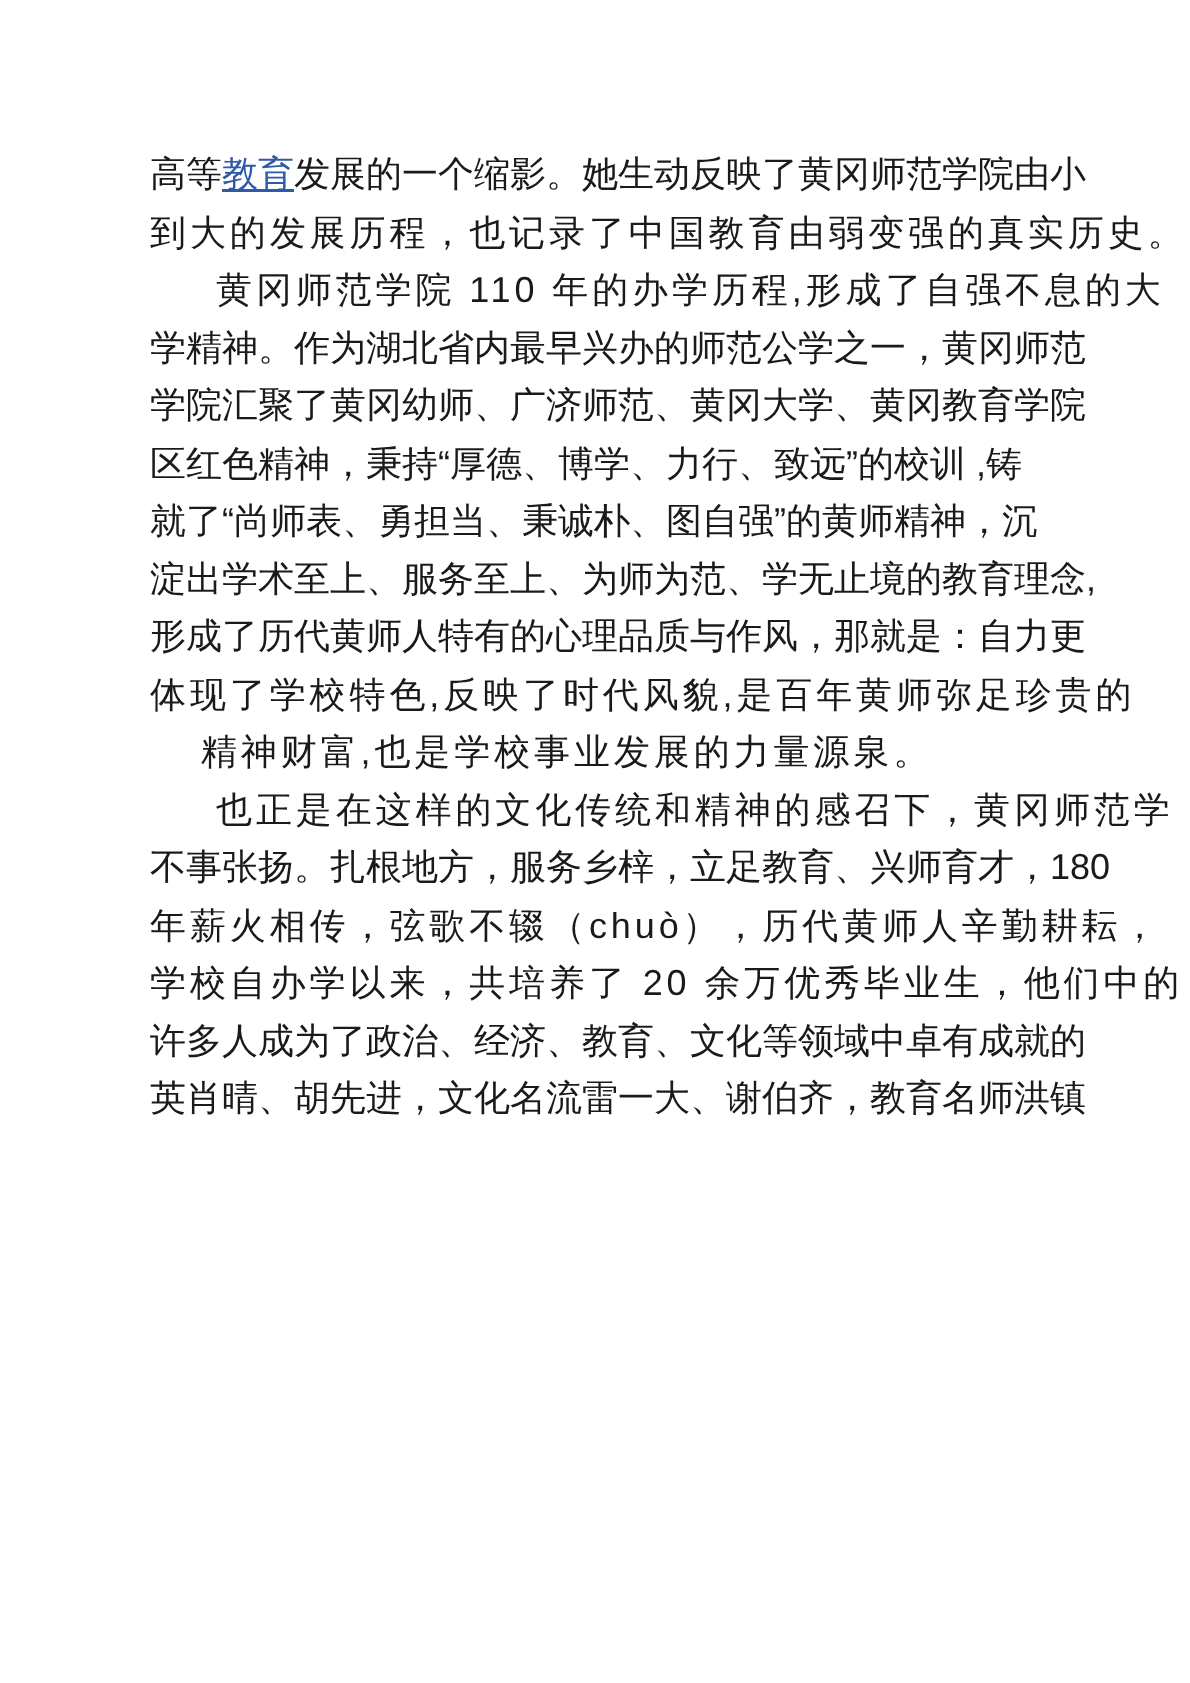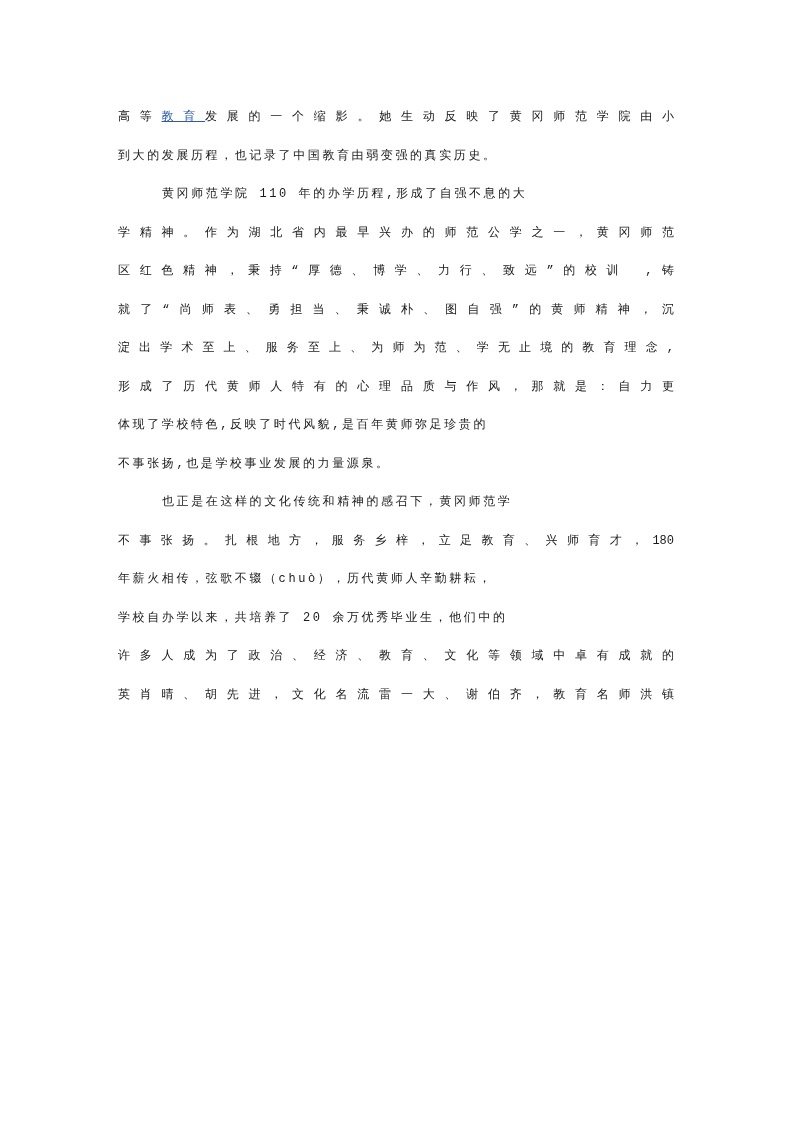--- a/index.html
+++ b/index.html
@@ -1,30 +1,31 @@
 <!DOCTYPE html>
 <html><head>
   <meta charset="utf-8">
   <style>
     html, body { margin: 0; padding: 0; background: #ffffff; }
     body { width: 793px; height: 1122px; position: relative; overflow: hidden; }
     .page {
       position: absolute;
-      left: 118px;
+      left: 100px;
       top: 98px;
       width: 556px;
-      font-family: Liberation Mono, monospace;
-      font-size: 12px;
+      font-family: Liberation Sans, sans-serif;
+      font-size: 24px;
       color: #1a1a1a;
     }
     .line {
       height: 38.5px;
       line-height: 38.5px;
       white-space: nowrap;
       letter-spacing: 2.6px;
+      text-align: center;
     }
     .line.justify {
       text-align: justify;
       text-align-last: justify;
       letter-spacing: 0;
     }
     .indent { padding-left: 44px; }
     .link {
       color: #2e5aa8;
       text-decoration: underline;
@@ -37,26 +38,27 @@
 <div class="page">
 
   <div>
     <div class="line justify"><span>高等</span><a class="link">教育</a><span>发展的一个缩影。她生动反映了黄冈师范学院由小</span></div>
     <div class="line">到大的发展历程，也记录了中国教育由弱变强的真实历史。</div>
   </div>
 
   <div>
     <div class="line indent">黄冈师范学院 110 年的办学历程,形成了自强不息的大</div>
     <div class="line justify">学精神。作为湖北省内最早兴办的师范公学之一，黄冈师范</div>
+    <div class="line justify">学院汇聚了黄冈幼师、广济师范、黄冈大学、黄冈教育学院</div>
     <div class="line justify">区红色精神，秉持“厚德、博学、力行、致远”的校训 ,铸</div>
     <div class="line justify">就了“尚师表、勇担当、秉诚朴、图自强”的黄师精神，沉</div>
     <div class="line justify">淀出学术至上、服务至上、为师为范、学无止境的教育理念,</div>
     <div class="line justify">形成了历代黄师人特有的心理品质与作风，那就是：自力更</div>
     <div class="line">体现了学校特色,反映了时代风貌,是百年黄师弥足珍贵的</div>
-    <div class="line">不事张扬,也是学校事业发展的力量源泉。</div>
+    <div class="line">精神财富,也是学校事业发展的力量源泉。</div>
   </div>
 
   <div>
     <div class="line indent">也正是在这样的文化传统和精神的感召下，黄冈师范学</div>
     <div class="line justify">不事张扬。扎根地方，服务乡梓，立足教育、兴师育才，180</div>
     <div class="line">年薪火相传，弦歌不辍（chuò），历代黄师人辛勤耕耘，</div>
     <div class="line">学校自办学以来，共培养了 20 余万优秀毕业生，他们中的</div>
     <div class="line justify">许多人成为了政治、经济、教育、文化等领域中卓有成就的</div>
     <div class="line justify">英肖晴、胡先进，文化名流雷一大、谢伯齐，教育名师洪镇</div>
   </div>

